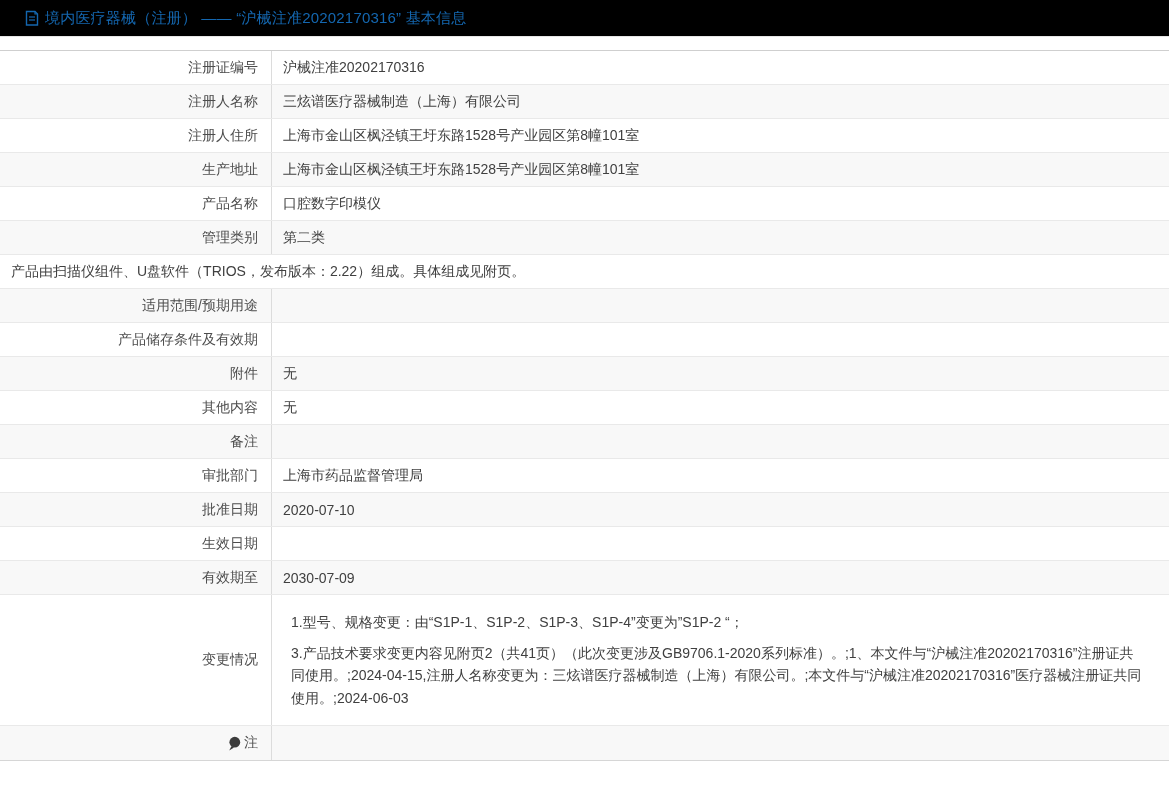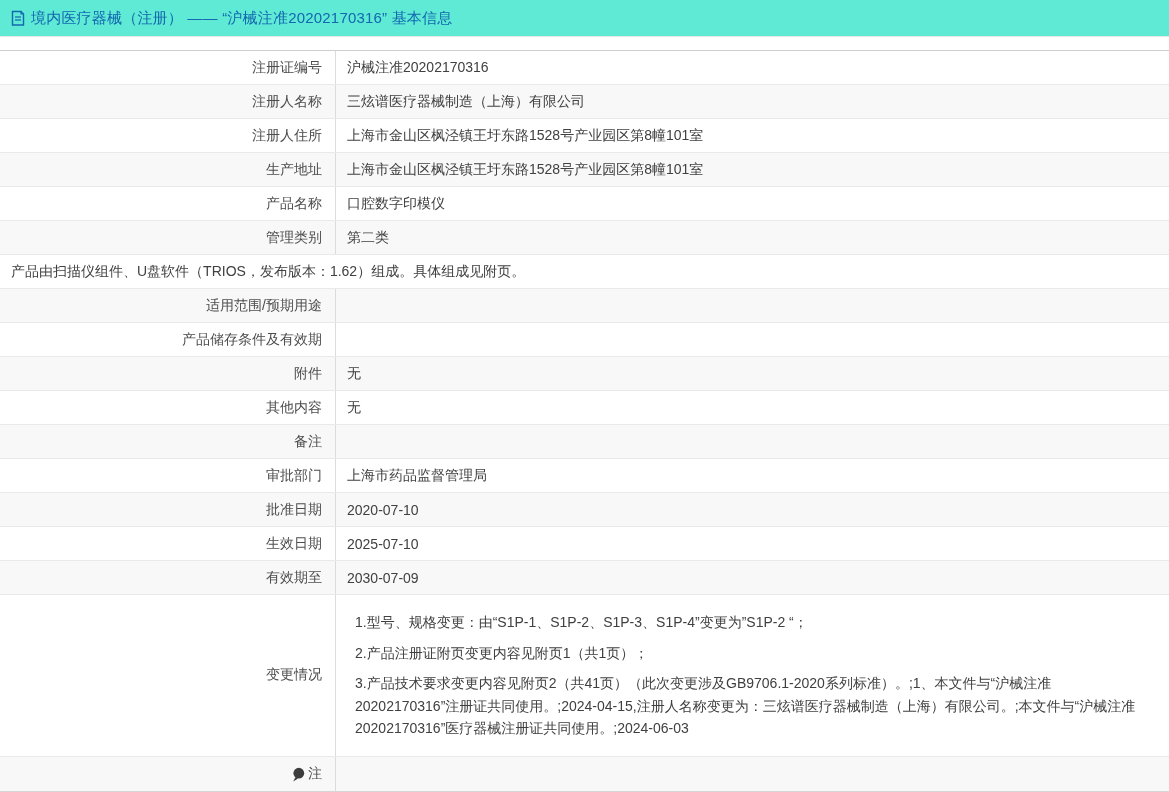--- a/index.html
+++ b/index.html
@@ -4,25 +4,25 @@
 <style>
   * { box-sizing: border-box; }
   html, body { margin: 0; padding: 0; }
   body {
     width: 1169px; height: 792px;
     background: #ffffff;
     font-family: "Liberation Sans", "DejaVu Sans", sans-serif;
     overflow: hidden;
   }
   .page-header {
-    background: #5eead4;
+    background: #000000;
     height: 37px;
     display: flex;
     align-items: center;
-    padding: 0 10px;
+    padding: 0 24px;
     border-bottom: 1px solid #e6e6e6;
   }
   .doc-icon { flex: none; margin-right: 5px; display: inline-flex; }
   .page-title {
     color: #1467b0;
     font-size: 15px;
     letter-spacing: 0.2px;
   }
   .info-table {
     margin-top: 13px;
@@ -34,21 +34,21 @@
     display: flex;
     min-height: 34px;
     border-bottom: 1px solid #e9e9e9;
     background: #ffffff;
   }
   .row:nth-child(even) { background: #f8f8f8; }
   .row:last-child { border-bottom: none; }
   .cell { font-size: 14px; }
   .cell.label {
     flex: none;
-    width: 336px;
+    width: 272px;
     display: flex;
     align-items: center;
     justify-content: flex-end;
     padding-right: 13px;
     border-right: 1px solid #dcdcdc;
     color: #4d4d4d;
   }
   .cell.value {
     flex: 1;
     display: flex;
@@ -113,21 +113,21 @@
     <div class="cell value">口腔数字印模仪</div>
   </div>
 
   <div class="row">
     <div class="cell label">管理类别</div>
     <div class="cell value">第二类</div>
   </div>
 
 
   <div class="row">
-    <div class="cell value">产品由扫描仪组件、U盘软件（TRIOS，发布版本：1.62）组成。具体组成见附页。</div>
+    <div class="cell value">产品由扫描仪组件、U盘软件（TRIOS，发布版本：2.22）组成。具体组成见附页。</div>
   </div>
 
   <div class="row">
     <div class="cell label">适用范围/预期用途</div>
   </div>
 
   <div class="row">
     <div class="cell label">产品储存条件及有效期</div>
     <div class="cell value"></div>
   </div>
@@ -152,33 +152,31 @@
     <div class="cell value">上海市药品监督管理局</div>
   </div>
 
   <div class="row">
     <div class="cell label">批准日期</div>
     <div class="cell value">2020-07-10</div>
   </div>
 
   <div class="row">
     <div class="cell label">生效日期</div>
-    <div class="cell value">2025-07-10</div>
   </div>
 
   <div class="row">
     <div class="cell label">有效期至</div>
     <div class="cell value">2030-07-09</div>
   </div>
 
   <div class="row row-change">
     <div class="cell label">变更情况</div>
     <div class="cell value">
       <p class="change-line">1.型号、规格变更：由“S1P-1、S1P-2、S1P-3、S1P-4”变更为”S1P-2 “；</p>
-      <p class="change-line">2.产品注册证附页变更内容见附页1（共1页）；</p>
       <p class="change-line">3.产品技术要求变更内容见附页2（共41页）（此次变更涉及GB9706.1-2020系列标准）。;1、本文件与“沪械注准20202170316”注册证共同使用。;2024-04-15,注册人名称变更为：三炫谱医疗器械制造（上海）有限公司。;本文件与“沪械注准20202170316”医疗器械注册证共同使用。;2024-06-03</p>
     </div>
   </div>
 
   <div class="row">
     <div class="cell label">
       <span class="note-icon">
         <svg width="13" height="16" viewBox="0 0 13 16">
           <circle cx="6.8" cy="6.2" r="5.4" fill="#3c3c3c"></circle>
           <path d="M3.4 10.2 L1.2 14.4 L6.0 11.6 Z" fill="#3c3c3c"></path>

